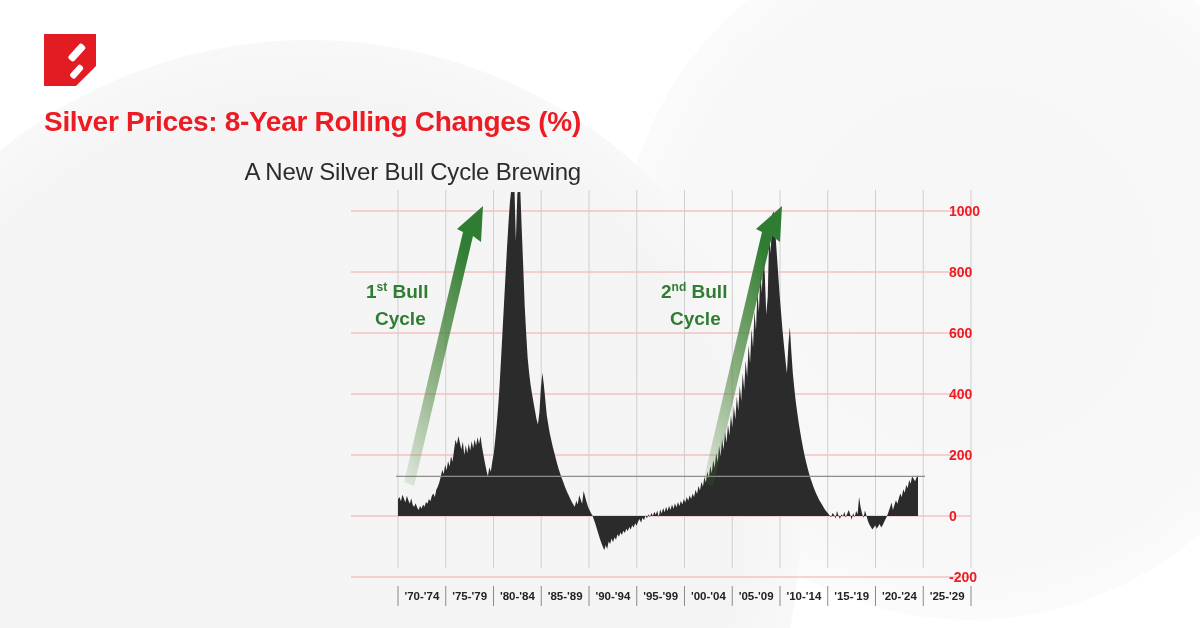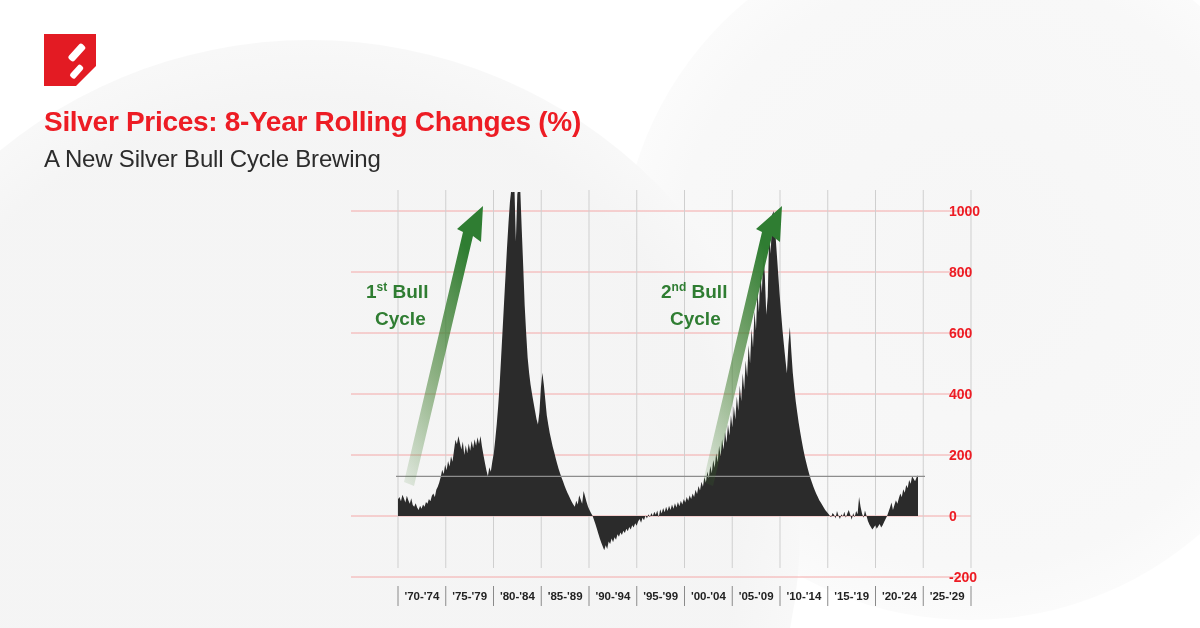--- a/index.html
+++ b/index.html
@@ -41,27 +41,28 @@
 
   #title {
     margin-top: 20px;
     font-size: 28px;
     font-weight: bold;
     letter-spacing: -0.3px;
     line-height: 1.15;
     white-space: nowrap;
   }
   #subtitle {
-    margin-top: 7px;
+    margin-top: 20px;
     font-size: 24px;
     font-weight: normal;
     color: #2c2c2c;
     letter-spacing: -0.2px;
     line-height: 1.2;
     white-space: nowrap;
+    text-align: right;
   }
 
   
   #chart-wrap {
     position: absolute;
     left: 0; top: 0;
     width: 1152px; height: 628px;
     z-index: 3;
     margin-top: 20px;
   }

